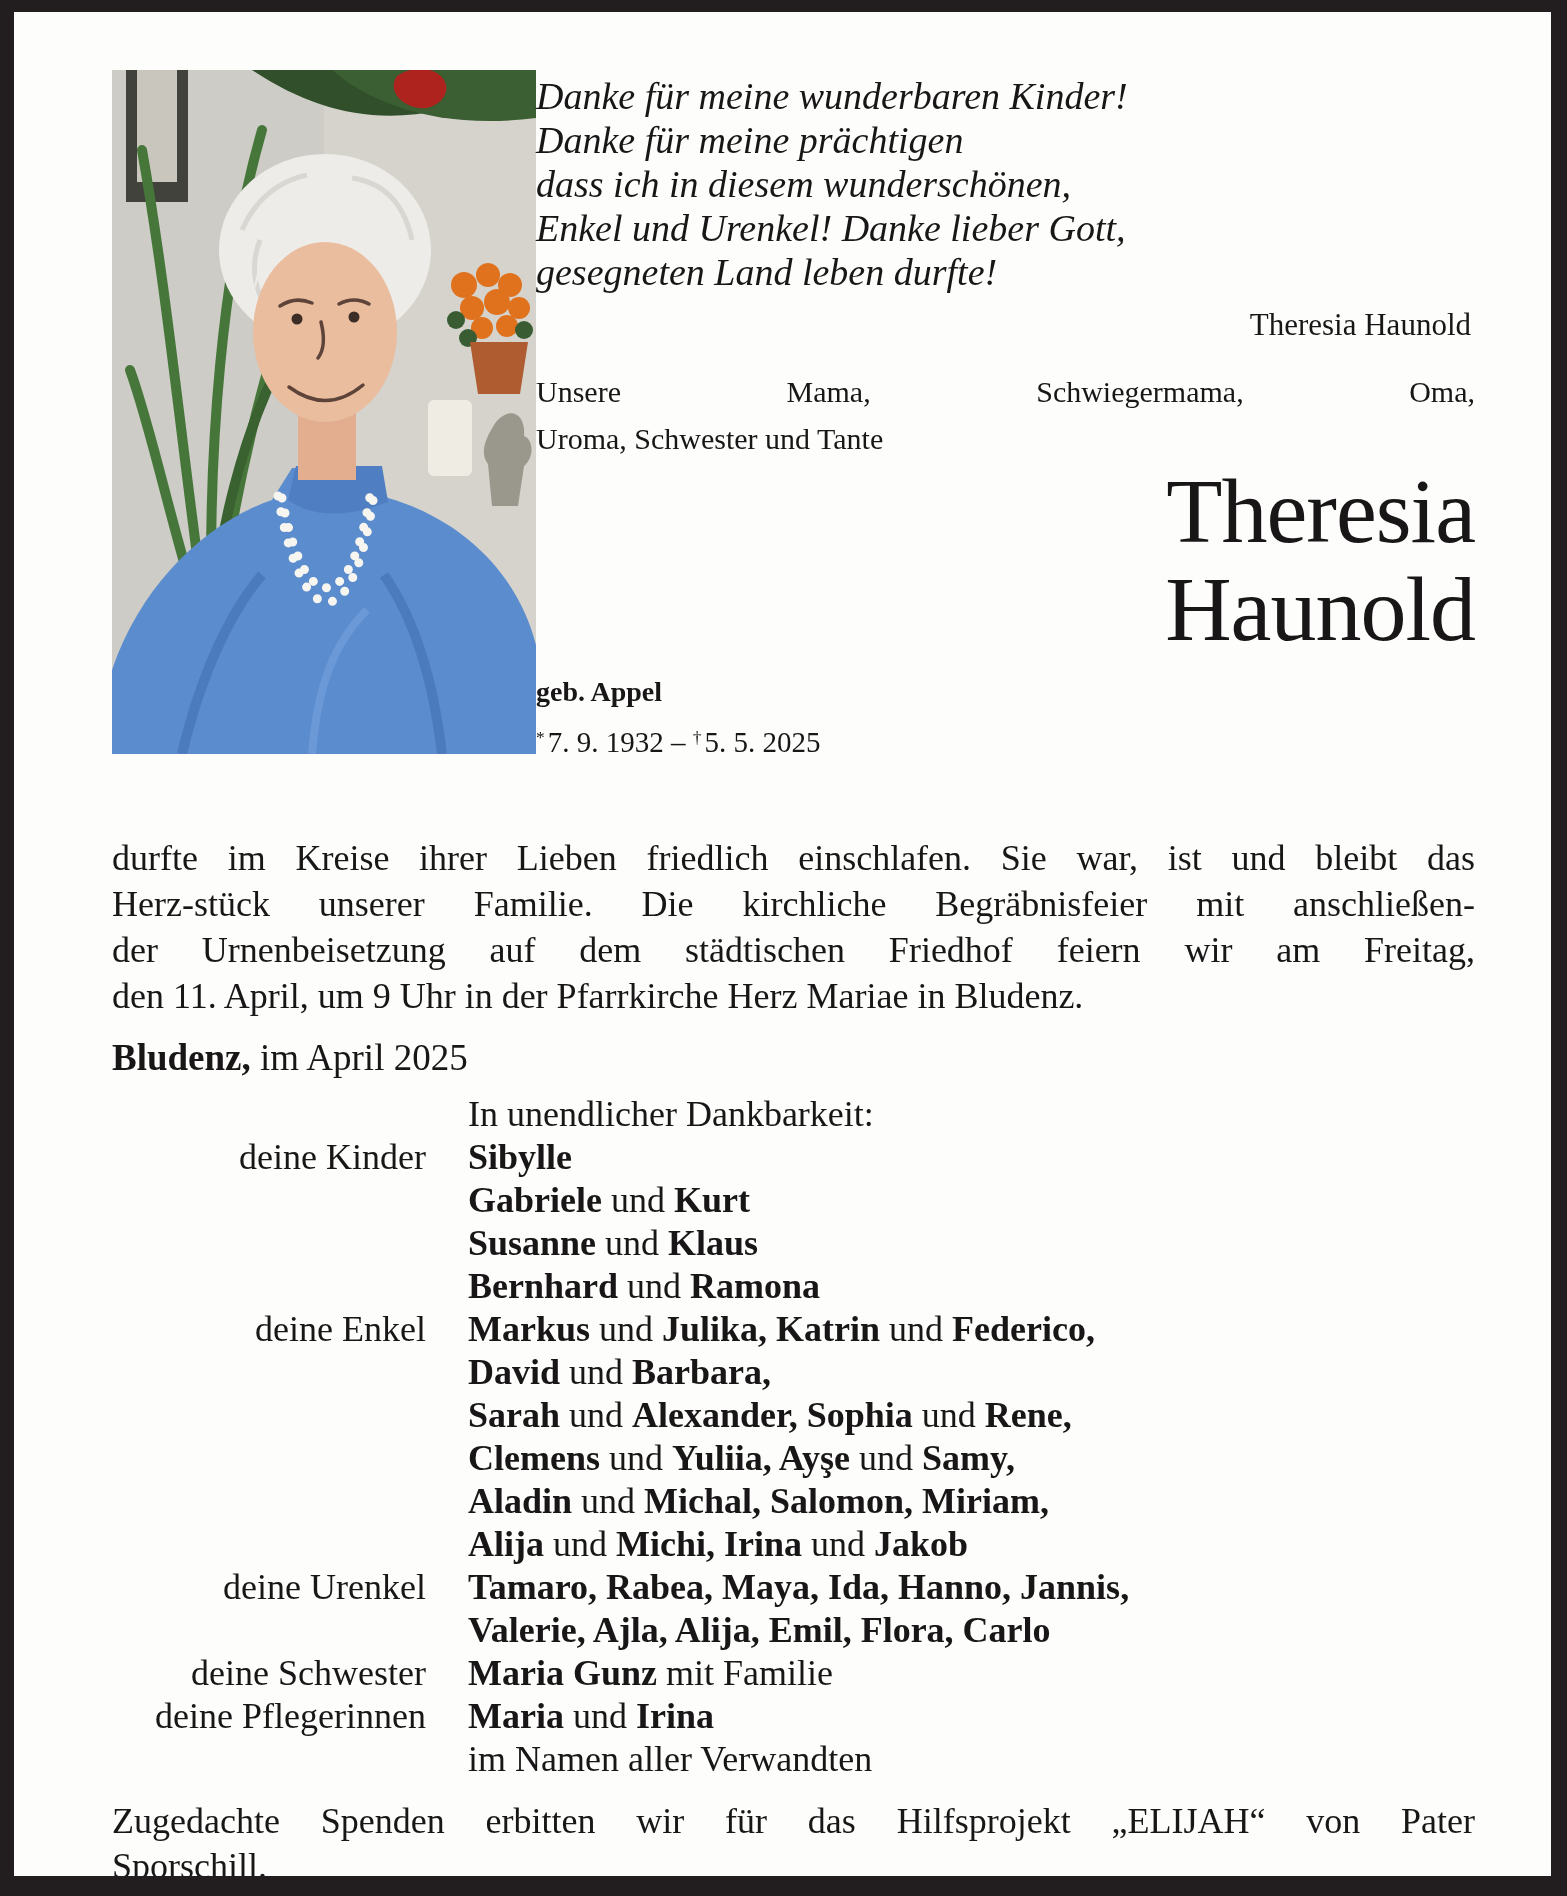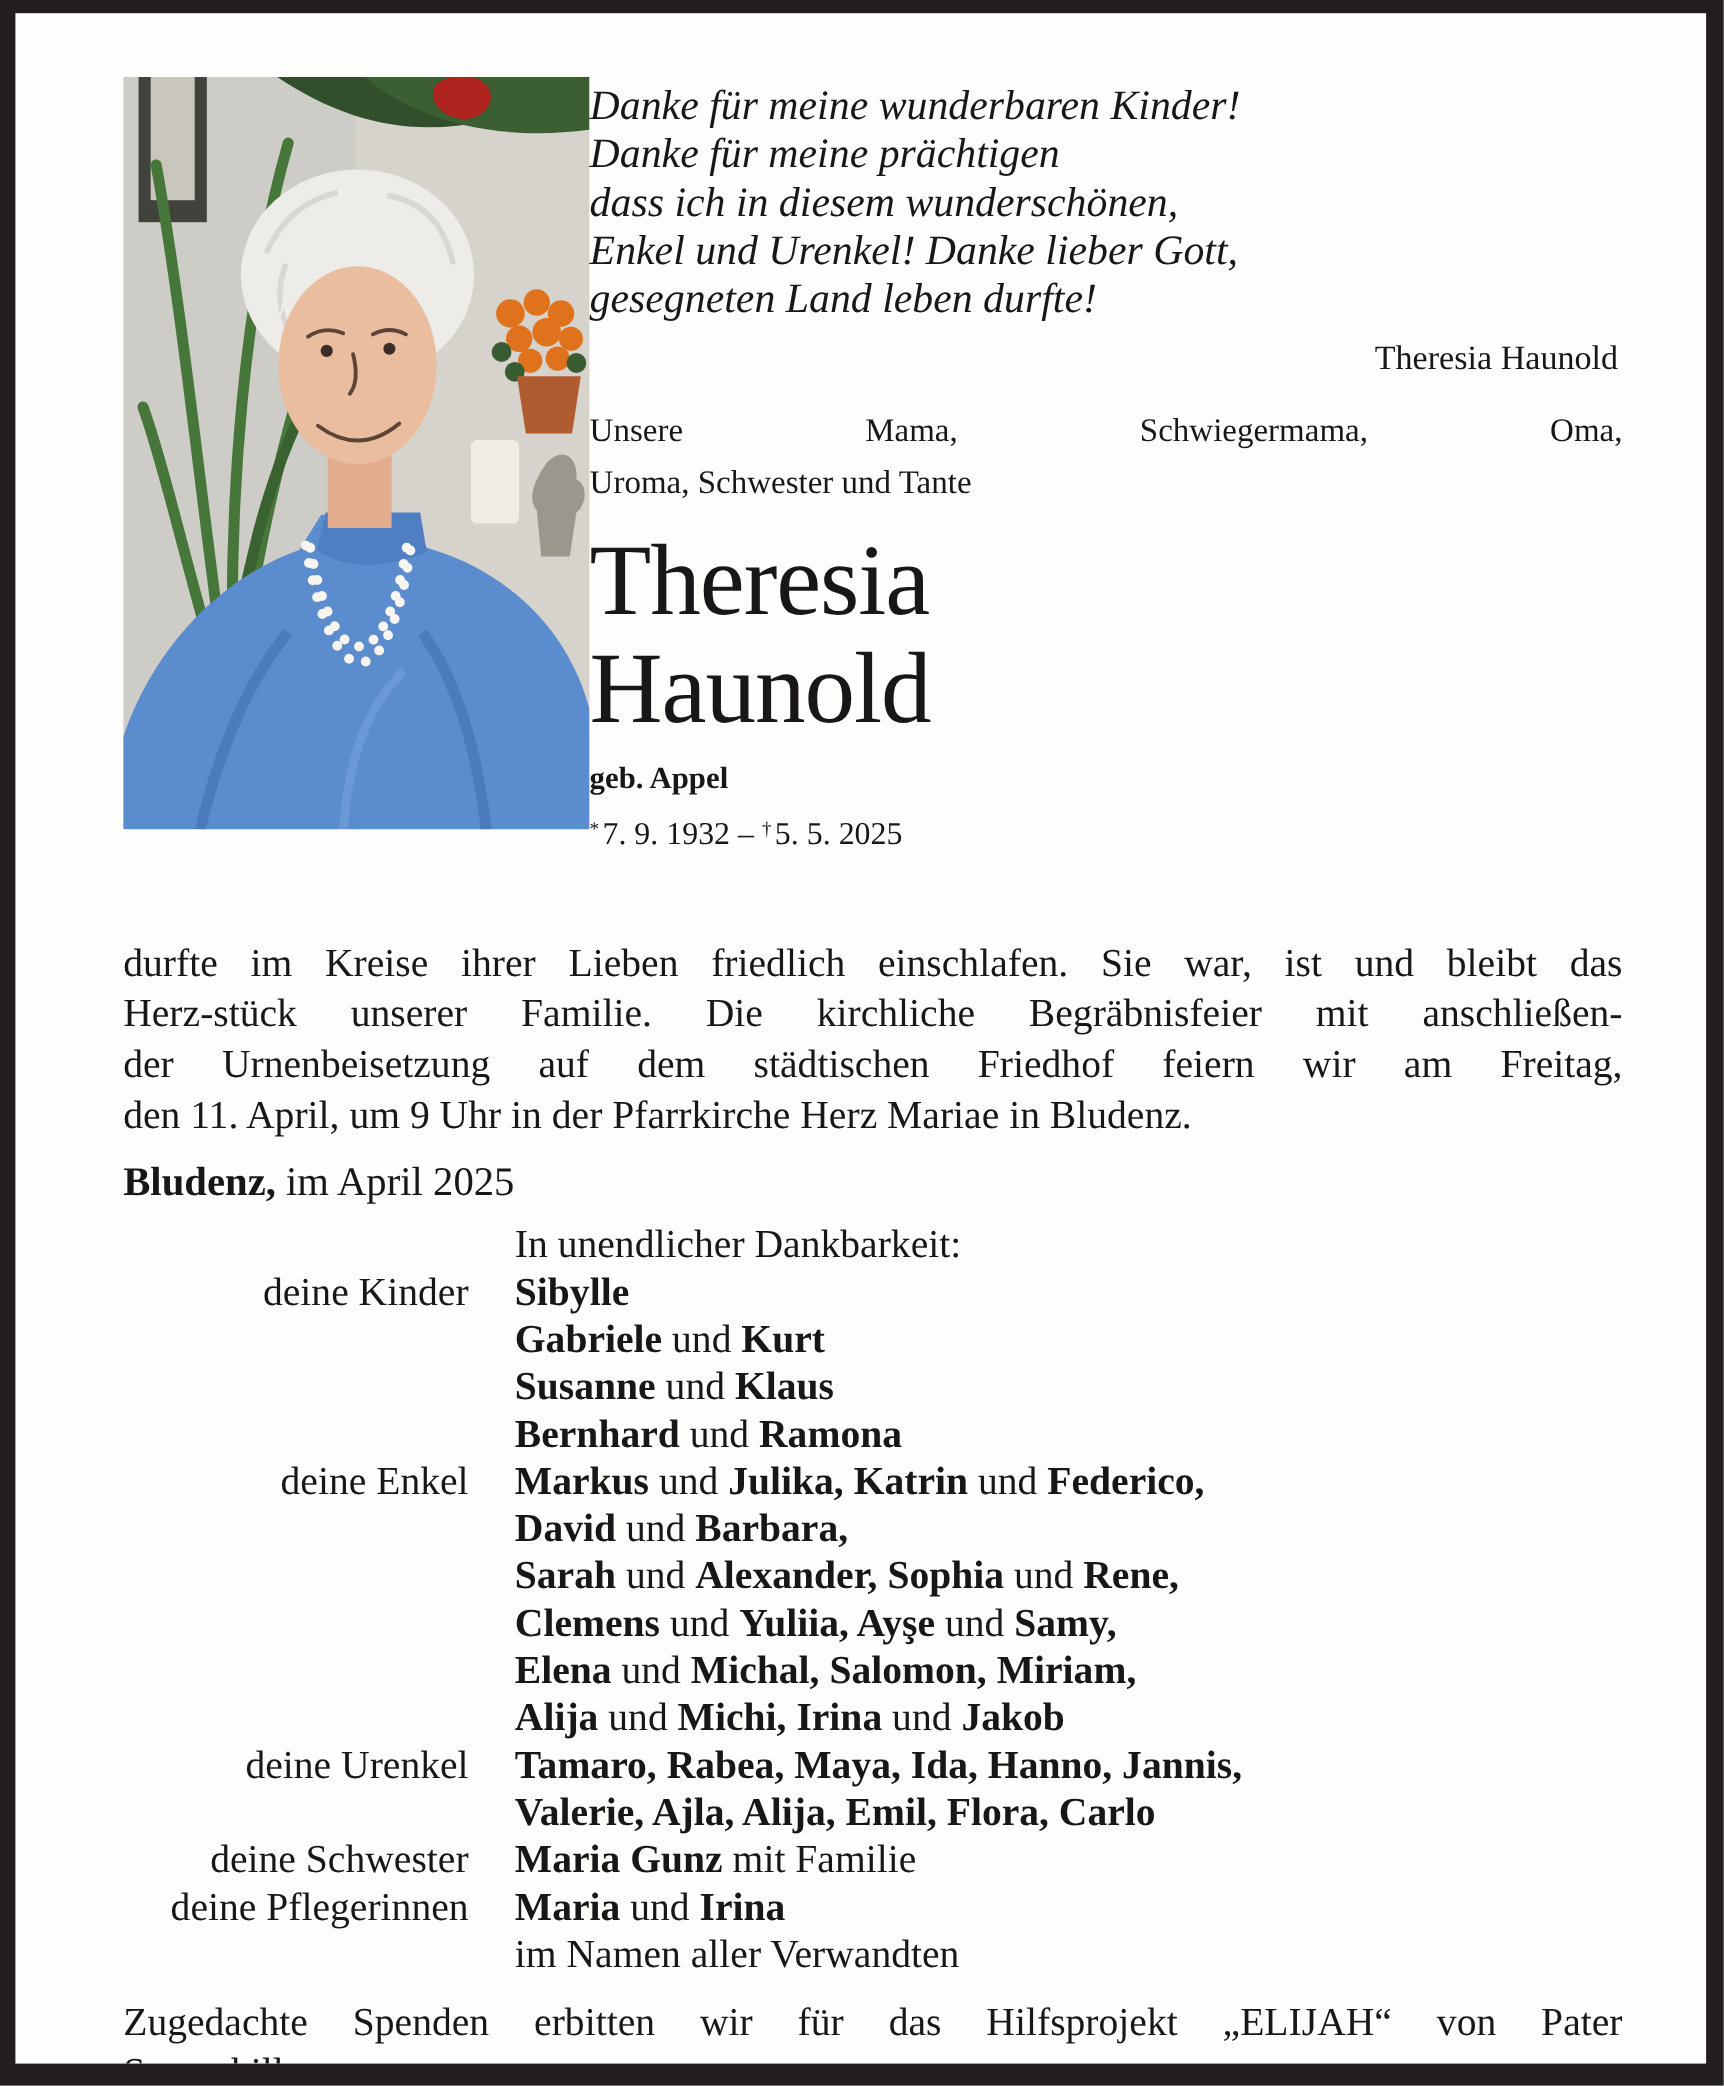--- a/index.html
+++ b/index.html
@@ -23,21 +23,21 @@
   .photo{width:424px;height:684px;flex:none;overflow:hidden;}
   .photo svg{display:block;width:100%;height:100%;}
   .right-col{flex:1;min-width:0;}
 
   .quote{font-style:italic;font-size:38px;line-height:44px;margin-top:4px;}
   .attribution{text-align:right;font-size:31px;line-height:38px;margin-top:12px;padding-right:4px;}
 
   .relatives{font-size:30px;line-height:47px;margin-top:24px;}
   .jline{text-align:justify;text-align-last:justify;}
 
-  .big-name{font-size:92px;line-height:98px;margin-top:16px;letter-spacing:-1px;}
+  .big-name{font-size:92px;line-height:98px;letter-spacing:-1px;text-align:right;}
   .maiden{font-weight:bold;font-size:28px;line-height:44px;margin-top:12px;}
   .dates{font-weight:normal;font-size:29px;line-height:46px;}
   .dates .sup{font-size:0.6em;vertical-align:0.5em;margin-right:3px;}
 
   .announcement{margin-top:70px;font-size:36px;line-height:46px;}
   .place-date{margin-top:16px;font-size:37px;line-height:46px;}
   .place-date b{font-weight:bold;}
 
   .family{
     margin-top:12px;
@@ -191,21 +191,21 @@
         <div class="fam-line"><b>Gabriele</b><span> und </span><b>Kurt</b></div>
         <div class="fam-line"><b>Susanne</b><span> und </span><b>Klaus</b></div>
         <div class="fam-line"><b>Bernhard</b><span> und </span><b>Ramona</b></div>
       </div>
       <div class="fam-label">deine Enkel</div>
       <div class="fam-value">
         <div class="fam-line"><b>Markus</b><span> und </span><b>Julika, Katrin</b><span> und </span><b>Federico,</b></div>
         <div class="fam-line"><b>David</b><span> und </span><b>Barbara,</b></div>
         <div class="fam-line"><b>Sarah</b><span> und </span><b>Alexander, Sophia</b><span> und </span><b>Rene,</b></div>
         <div class="fam-line"><b>Clemens</b><span> und </span><b>Yuliia, Ayşe</b><span> und </span><b>Samy,</b></div>
-        <div class="fam-line"><b>Elena</b><span> und </span><b>Michal, Salomon, Miriam,</b></div>
+        <div class="fam-line"><b>Aladin</b><span> und </span><b>Michal, Salomon, Miriam,</b></div>
         <div class="fam-line"><b>Alija</b><span> und </span><b>Michi, Irina</b><span> und </span><b>Jakob</b></div>
       </div>
       <div class="fam-label">deine Urenkel</div>
       <div class="fam-value">
         <div class="fam-line"><b>Tamaro, Rabea, Maya, Ida, Hanno, Jannis,</b></div>
         <div class="fam-line"><b>Valerie, Ajla, Alija, Emil, Flora, Carlo</b></div>
       </div>
       <div class="fam-label">deine Schwester</div>
       <div class="fam-value">
         <div class="fam-line"><b>Maria Gunz</b><span> mit Familie</span></div>

